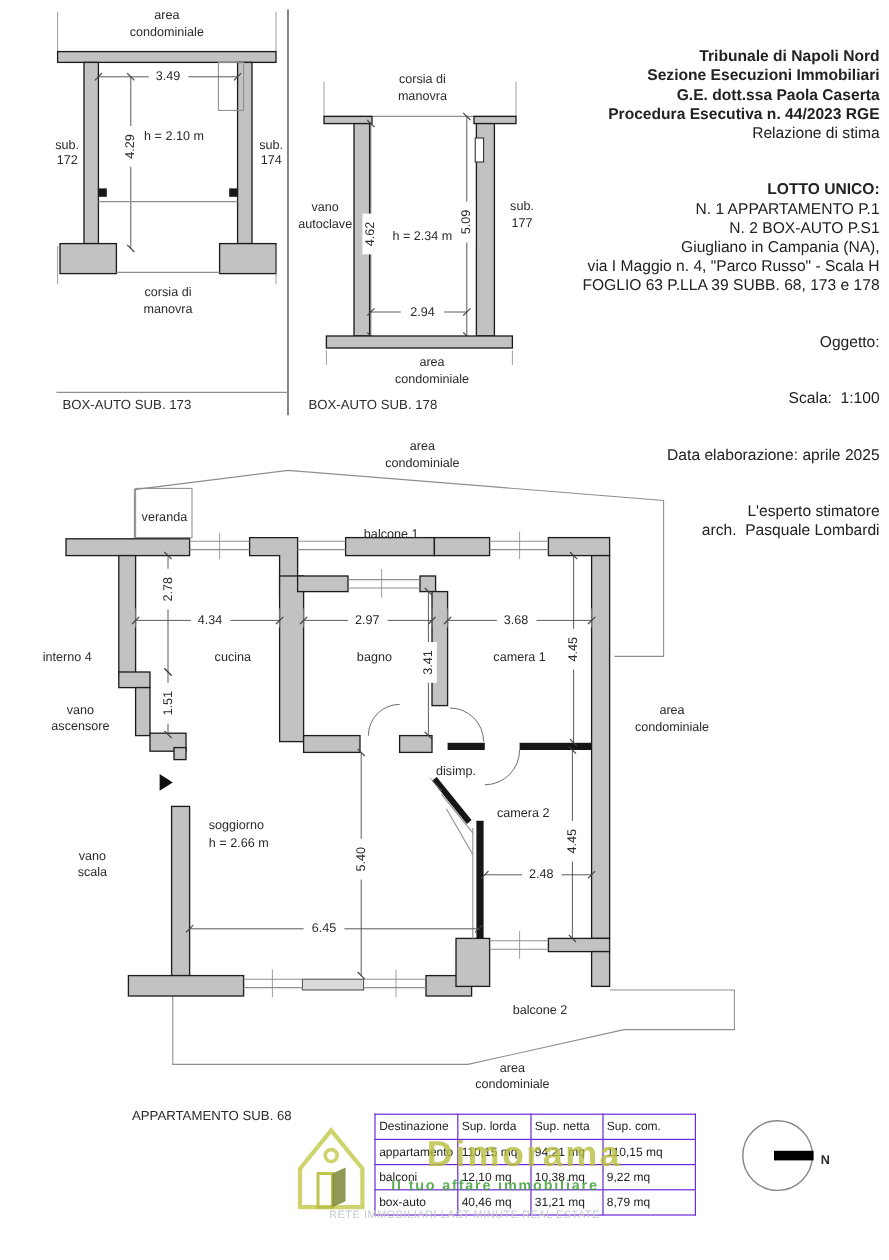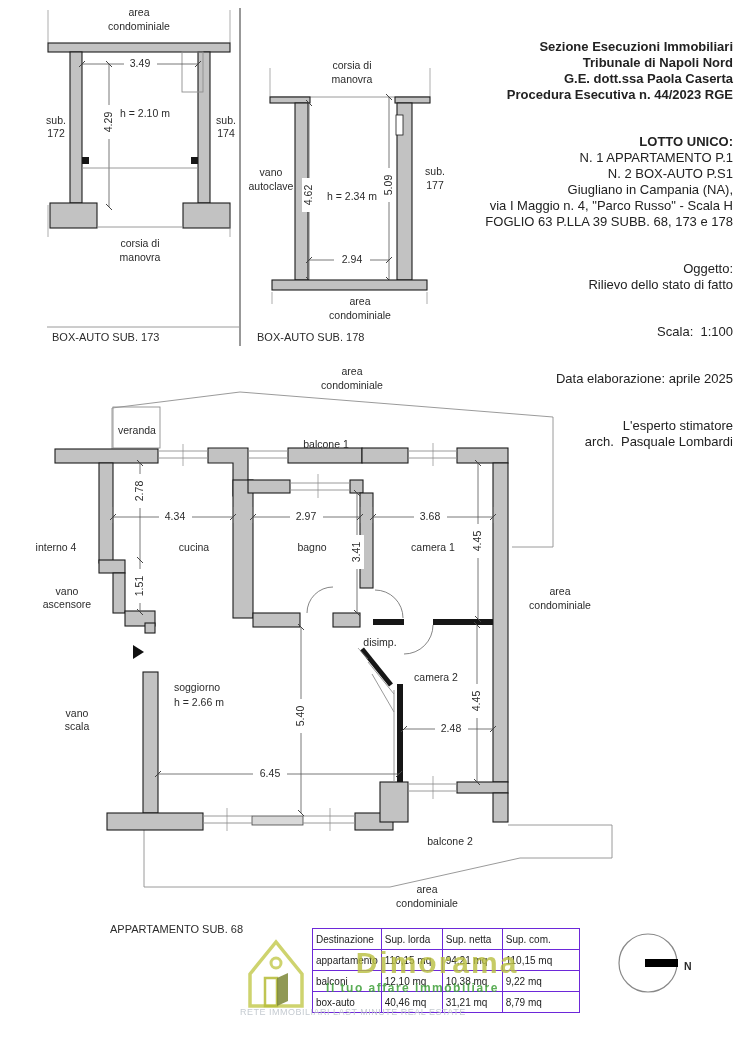--- a/index.html
+++ b/index.html
@@ -22,21 +22,21 @@
   .g{margin-top:31px;}
   #areatable{position:absolute;left:312px;top:928px;border-collapse:collapse;font-size:10px;z-index:1;}
   #areatable td{border:1px solid #6d28d9;height:20px;padding:0 3px;vertical-align:middle;background:transparent;}
   #areatable td.num{text-align:left;padding-right:5px;}
   #areatable col.c1{width:65px;} #areatable col.c2{width:61px;}
   #areatable col.c3{width:60px;} #areatable col.c4{width:77px;}
   .brand{position:absolute;left:312px;top:946px;width:250px;text-align:center;
          font-size:30px;font-weight:bold;letter-spacing:2px;color:#b9bf3f;opacity:.8;z-index:5;}
   .brand-sub{position:absolute;left:300px;top:981px;width:225px;text-align:center;
          font-size:12px;font-weight:bold;letter-spacing:1.5px;color:#3fa03a;opacity:.85;z-index:5;}
-  .brand-tag{position:absolute;left:240px;top:1007px;width:260px;text-align:left;
+  .brand-tag{position:absolute;left:240px;top:1007px;width:260px;text-align:right;
          font-size:9px;letter-spacing:.5px;color:#c5cbd1;z-index:5;}
   #houselogo,#north{position:absolute;z-index:4;}
   #houselogo{left:238px;top:930px;}
   #north{left:610px;top:925px;}
 </style>
 </head>
 <body>
 
 <div id="page">
 
@@ -242,32 +242,32 @@
       <text class="tc" x="77" y="730">scala</text>
       <text class="tc" x="450" y="845">balcone 2</text>
       <text class="tc" x="427" y="893">area</text>
       <text class="tc" x="427" y="907">condominiale</text>
       <text class="t11" x="110" y="933">APPARTAMENTO SUB. 68</text>
     </g>
   </svg>
 
   
   <div class="tb">
+    <div class="b">Tribunale di Napoli Nord</div>
     <div class="b">Sezione Esecuzioni Immobiliari</div>
-    <div class="b">Tribunale di Napoli Nord</div>
     <div class="b">G.E. dott.ssa Paola Caserta</div>
     <div class="b">Procedura Esecutiva n. 44/2023 RGE</div>
+    <div>Relazione di stima</div>
     <div class="b g">LOTTO UNICO:</div>
     <div>N. 1 APPARTAMENTO P.1</div>
     <div>N. 2 BOX-AUTO P.S1</div>
     <div>Giugliano in Campania (NA),</div>
     <div>via I Maggio n. 4, "Parco Russo" - Scala H</div>
     <div>FOGLIO 63 P.LLA 39 SUBB. 68, 173 e 178</div>
     <div class="g">Oggetto:</div>
-    <div>Rilievo dello stato di fatto</div>
     <div class="g">Scala:  1:100</div>
     <div class="g">Data elaborazione: aprile 2025</div>
     <div class="g">L'esperto stimatore</div>
     <div>arch.  Pasquale Lombardi</div>
   </div>
 
   
   <table id="areatable">
     <colgroup>
         <col class="c1">

